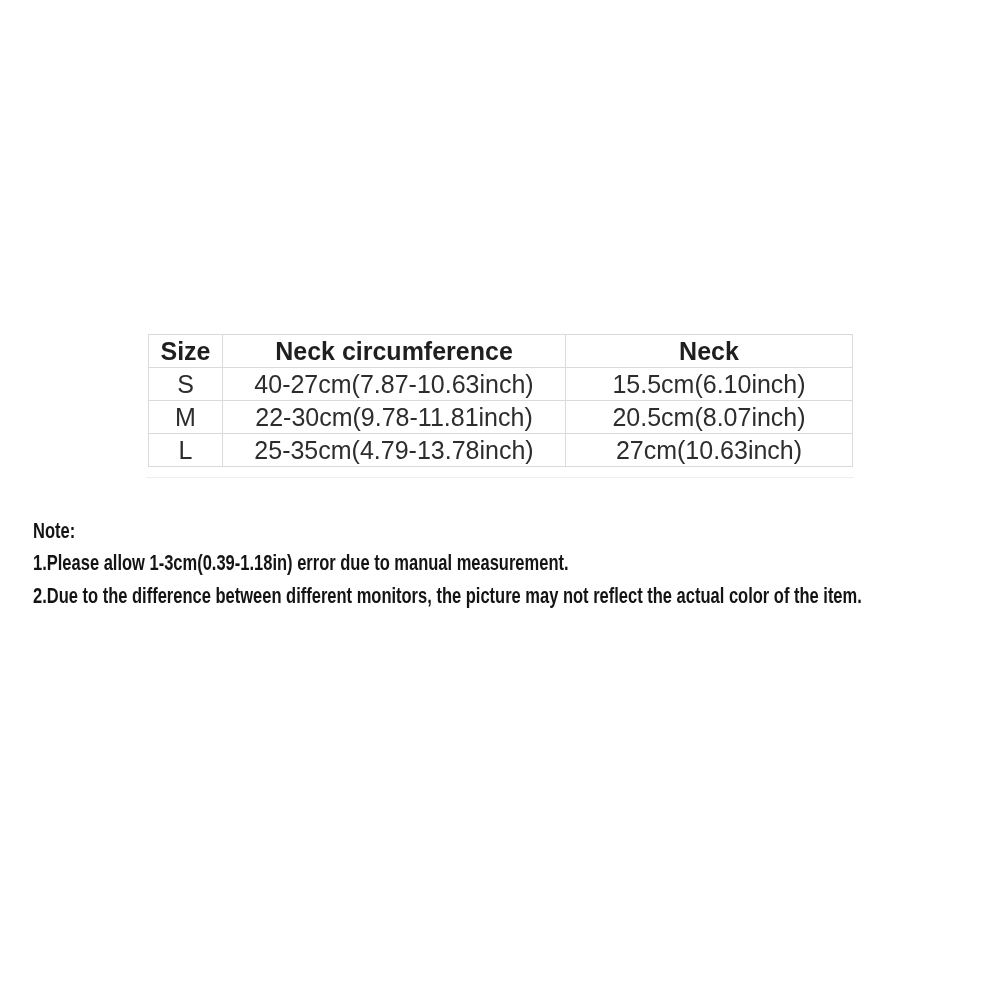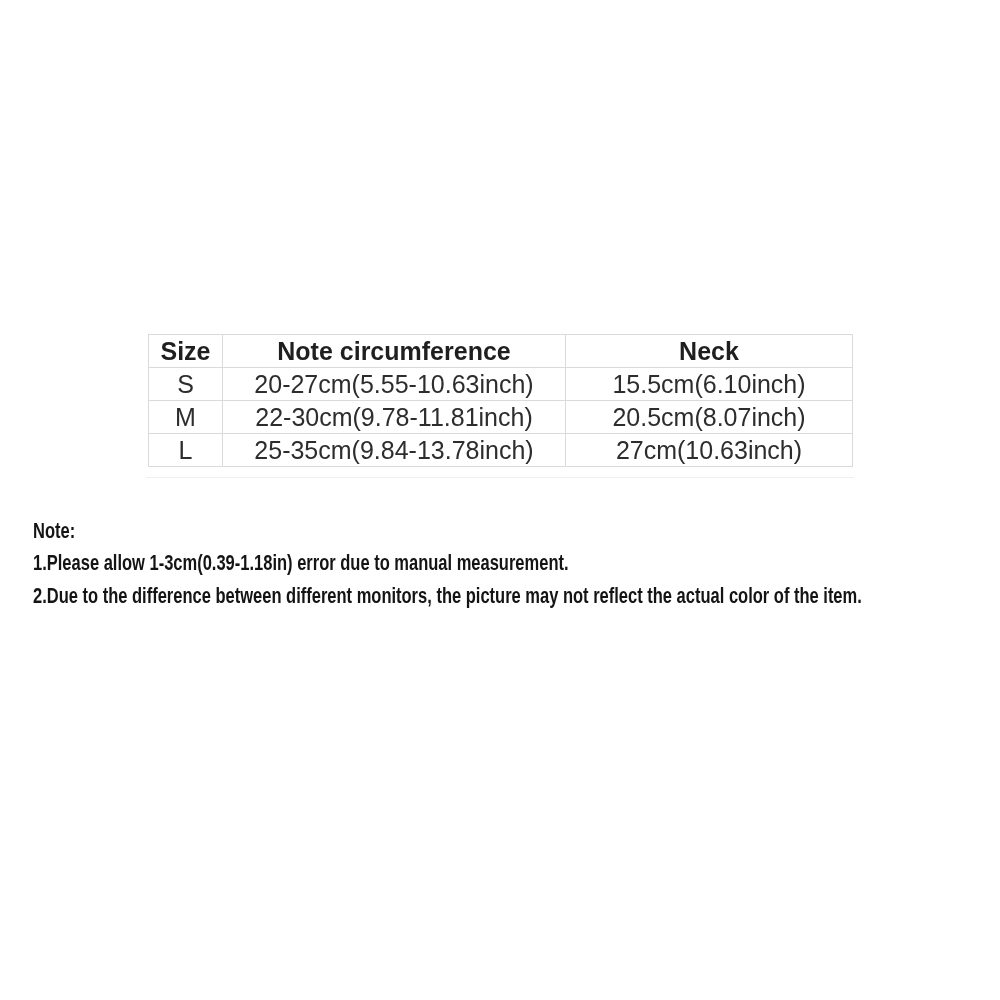--- a/index.html
+++ b/index.html
@@ -79,38 +79,38 @@
 
   <table class="size-chart">
     <colgroup>
       <col class="c1">
         <col class="c2">
         <col class="c3">
     </colgroup>
     <thead>
       <tr>
         <th>Size</th>
-        <th>Note circumference</th>
+        <th>Neck circumference</th>
         <th>Neck</th>
       </tr>
     </thead>
     <tbody>
       <tr>
         <td>S</td>
-        <td>20-27cm(5.55-10.63inch)</td>
+        <td>40-27cm(7.87-10.63inch)</td>
         <td>15.5cm(6.10inch)</td>
       </tr>
       <tr>
         <td>M</td>
         <td>22-30cm(9.78-11.81inch)</td>
         <td>20.5cm(8.07inch)</td>
       </tr>
       <tr>
         <td>L</td>
-        <td>25-35cm(9.84-13.78inch)</td>
+        <td>25-35cm(4.79-13.78inch)</td>
         <td>27cm(10.63inch)</td>
       </tr>
     </tbody>
   </table>
 
   <div class="ghost-line"></div>
 
   <div class="notes">
     <div class="note-line note-title">Note:</div>
     <div class="note-line note-item-1">1.Please allow 1-3cm(0.39-1.18in) error due to manual measurement.</div>

